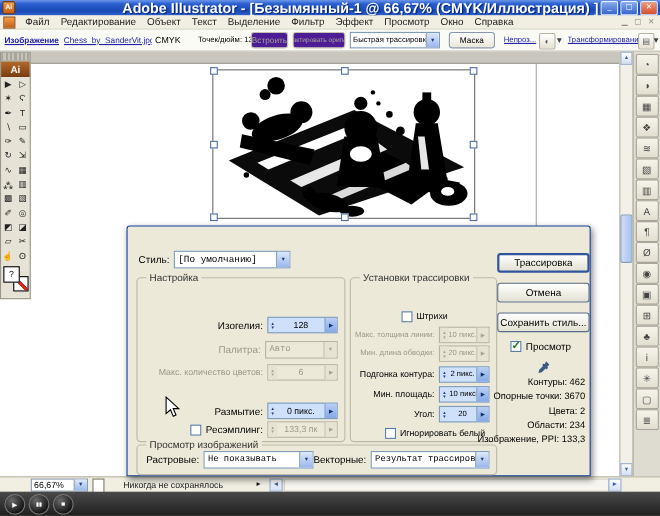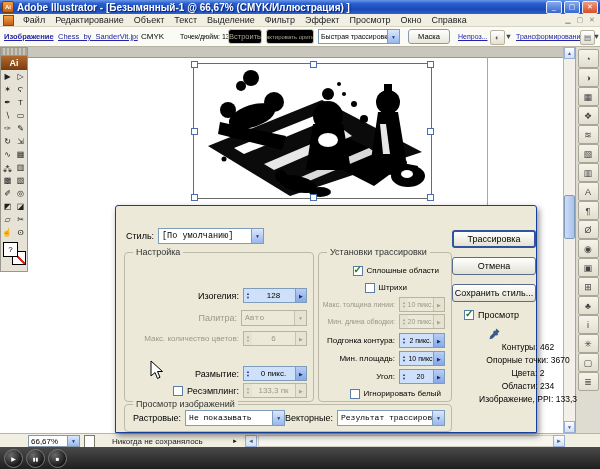--- a/index.html
+++ b/index.html
@@ -6,39 +6,39 @@
   #app{position:relative;width:600px;height:469px;overflow:hidden;
        font-family:"Liberation Sans",sans-serif;background:#ece9d8;
        -webkit-font-smoothing:antialiased;}
   .abs{position:absolute;}
   
   .titlebar{left:0;top:0;width:600px;height:14px;display:flex;align-items:center;
     background:linear-gradient(180deg,#6b97e8 0%,#2a5fd0 25%,#1a49b4 70%,#2f63cf 100%);
     padding:0 2px;box-sizing:border-box;}
   .app-ico{width:10px;height:10px;background:linear-gradient(#f6a046,#c35f14);border:1px solid #7a3c08;
     color:#fff;font-size:6px;font-weight:bold;text-align:center;line-height:10px;margin-right:3px;border-radius:2px;}
-  .title-text{flex:1;color:#fff;font-size:10px;font-weight:bold;white-space:nowrap;overflow:hidden;
-    text-shadow:1px 1px 1px #00227a;}
+  .title-text{flex:1;color:#fff;font-size:13px;font-weight:bold;white-space:nowrap;overflow:hidden;
+    text-shadow:1px 1px 1px #00227a;text-align:right;}
   .win-btn{width:14px;height:11px;margin-left:2px;border:1px solid #e8eefc;border-radius:2px;
     background:linear-gradient(#86a9ec,#3766cf);color:#fff;font-size:7px;line-height:10px;text-align:center;}
   .win-btn.close{background:linear-gradient(#f09a7c,#d4502c);}
   
   .menubar{left:0;top:14px;width:600px;height:13px;background:#f1efe2;border-bottom:1px solid #d8d4c4;
     display:flex;align-items:center;font-size:9px;color:#1c1c1c;padding-left:2px;box-sizing:border-box;}
   .doc-ico{width:9px;height:9px;background:linear-gradient(#f6a046,#c35f14);border:1px solid #8a4a10;margin:0 4px 0 1px;}
   .menu-item{padding:0 5px;white-space:nowrap;}
   .doc-win-btns{margin-left:auto;margin-right:3px;color:#8a887c;font-size:7px;letter-spacing:2px;}
   
   .ctrlbar{left:0;top:27px;width:600px;height:20px;background:#fbfbf6;border-bottom:1px solid #b9b5a5;box-sizing:border-box;}
   .ctrlbar .abs{top:0;height:19px;display:flex;align-items:center;font-size:7.5px;white-space:nowrap;overflow:hidden;}
   .cblink{color:#2222aa;text-decoration:underline;}
   .cbbold{font-weight:bold;}
   .xpbtn{display:flex;align-items:center;justify-content:center;border:1px solid #8a98ac;border-radius:3px;
     background:linear-gradient(#ffffff,#e9e7da);font-size:7px;box-sizing:border-box;height:15px !important;top:2px !important;}
-  .xpbtn.disabled{color:#a8a494;border-color:#c6c3b2;background:#000000;}
+  .xpbtn.disabled{color:#a8a494;border-color:#c6c3b2;background:#4c1d95;}
   .mini-combo{border:1px solid #7f9db9;background:#fff;display:flex;align-items:center;height:15px !important;top:2px !important;box-sizing:border-box;}
   .mini-combo .val{flex:1;padding:0 2px;overflow:hidden;}
   .combo-btn{width:11px;height:100%;display:flex;align-items:center;justify-content:center;
     background:linear-gradient(#dce8fb,#98b7ec);border-left:1px solid #7f9db9;color:#1c3d7a;font-size:5px;}
   .tool-ico-btn{width:13px;height:13px !important;top:3px !important;border:1px solid #b5b2a2;border-radius:2px;
     background:linear-gradient(#fff,#e4e1d2);display:flex;align-items:center;justify-content:center;font-size:8px;color:#555;}
   .tiny-drop{width:9px;font-size:5px;color:#444;justify-content:center;}
   
   .canvas{left:0;top:47px;width:563px;height:386px;background:#ffffff;z-index:1;}
   .canvas-topband{left:0;top:0;width:563px;height:10px;background:#c9c7bd;border-bottom:1px solid #9a988e;}
@@ -114,21 +114,21 @@
   .combo.dis{background:#ece9d8;border-color:#b8b4a2;}
   .combo.dis .val{color:#9c9889;}
   .combo.dis .combo-btn{background:#e6e3d2;border-left-color:#c6c3b2;color:#a8a494;}
   
   .cb{width:10px;height:10px;background:#fff;border:1px solid #5a7ca8;box-sizing:border-box;position:relative;flex:none;}
   .cb.checked::after{content:"✓";position:absolute;left:0;top:-3px;color:#1c7a1c;font-size:10px;font-weight:bold;}
   
   .dlg-btn{position:absolute;left:336px;width:84px;height:18px;border:1px solid #5a6c8c;border-radius:3px;
     background:linear-gradient(#ffffff,#e3e1d2);font-size:9px;display:flex;align-items:center;justify-content:center;box-sizing:border-box;}
   .dlg-btn.default{border:2px solid #31559c;}
-  .stat{position:absolute;left:312px;width:104px;text-align:center;font-size:8.5px;white-space:nowrap;margin-left:48px;}
+  .stat{position:absolute;left:312px;width:104px;text-align:right;font-size:8.5px;white-space:nowrap;}
   
   .cursor{left:150px;top:360px;z-index:20;}
 </style>
 </head>
 <body>
 
 <div id="app">
 
   <div class="abs canvas">
     <div class="abs canvas-topband"></div>
@@ -400,24 +400,20 @@
               </span>
             <span class="spin-val">133,3 пк</span>
             <span class="spin-arrow">▶</span>
           </span>
         </div>
       </div>
 
       
       <div class="group" style="left:202px;top:30px;width:132px;height:148px">
         <span class="group-label">Установки трассировки</span>
-        <div class="srow" style="top:10px;right:12px">
-          <span class="cb checked"></span>
-          <span class="lbl sm">Сплошные области</span>
-        </div>
         <div class="srow" style="top:27px;right:44px">
           <span class="cb"></span>
           <span class="lbl sm">Штрихи</span>
         </div>
         <div class="srow" style="top:44px">
           <span class="lbl dis" style="font-size:7px">Макс. толщина линии:</span>
           <span class="spin dis" style="width:46px">
             <span class="spin-step">
                 <span>▲</span>
                 <span>▼</span>

